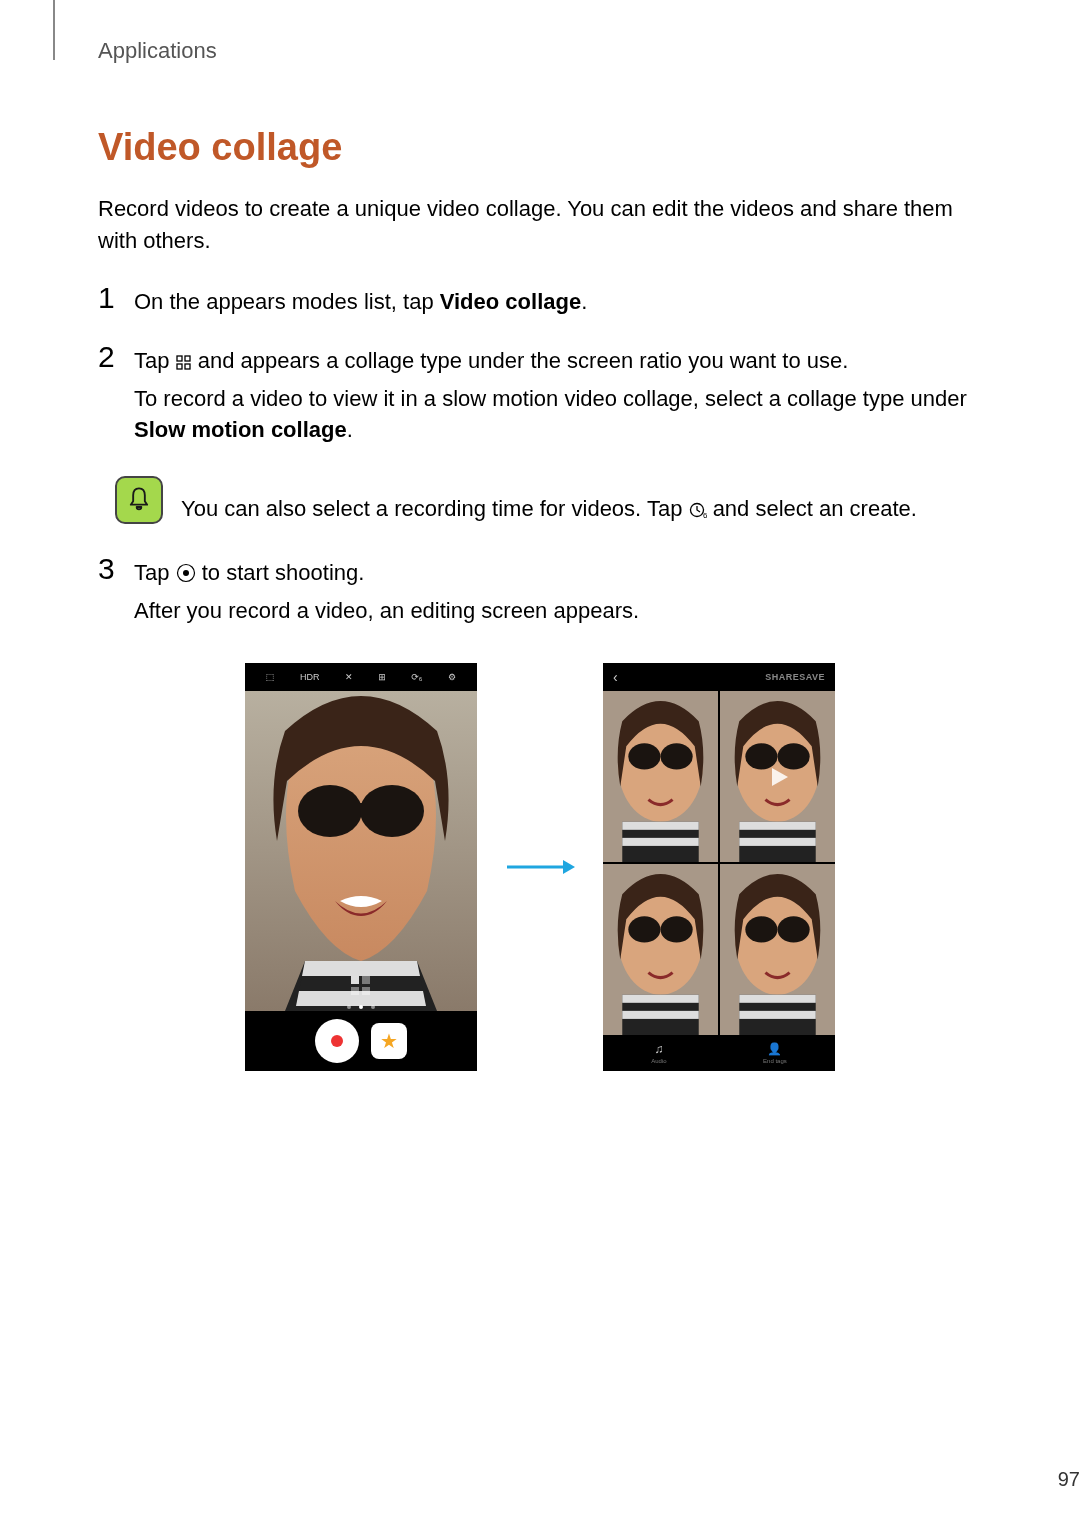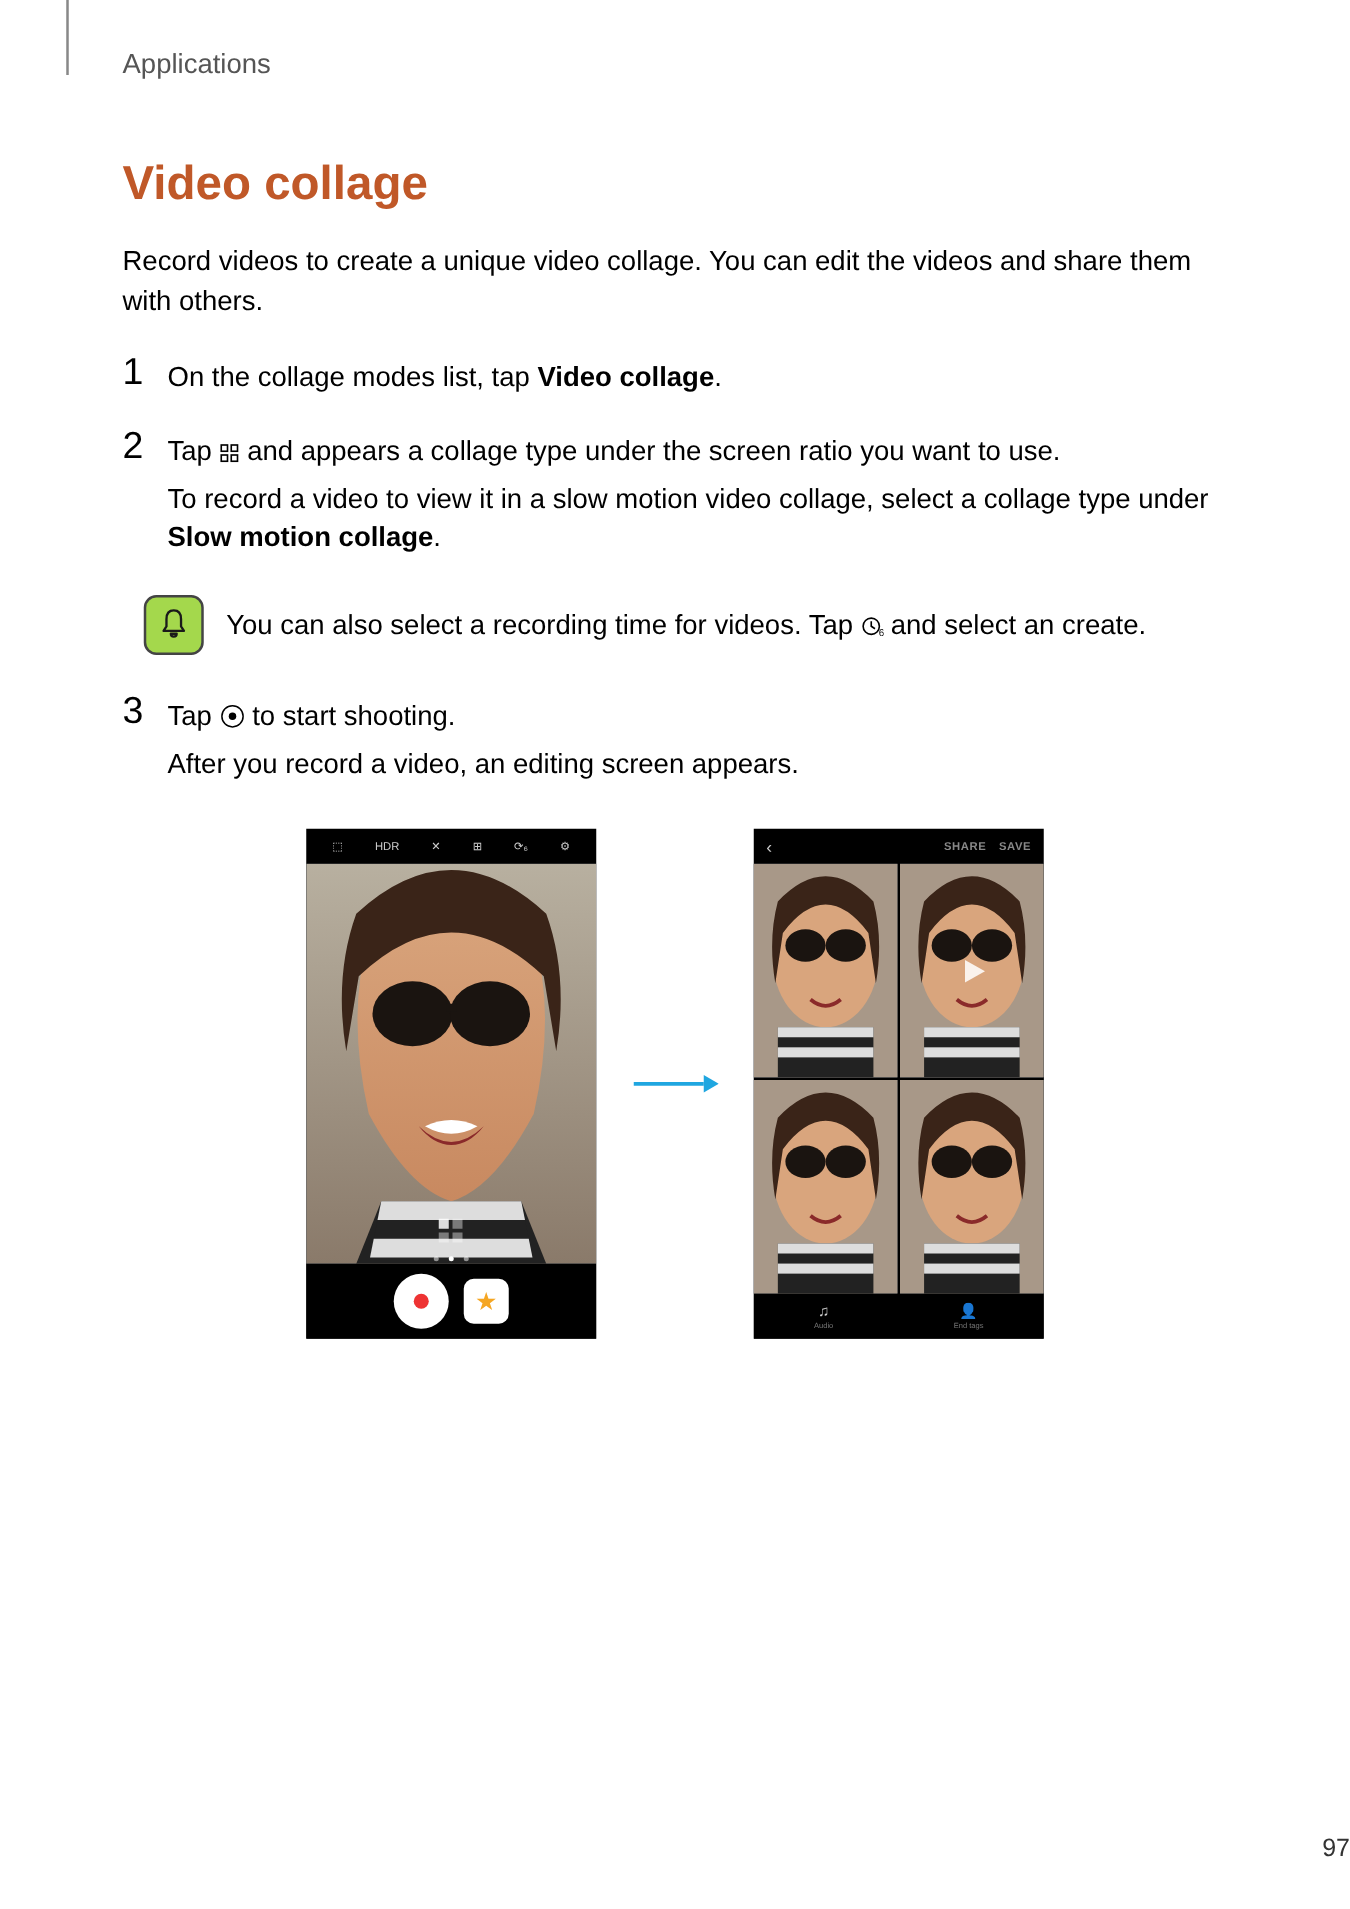--- a/index.html
+++ b/index.html
@@ -59,21 +59,21 @@
       padding-top: 3px;
     }
     .step-body p { margin-bottom: 6px; }
     .bold { font-weight: bold; }
     .inline-icon {
       display: inline-block;
       vertical-align: -3px;
     }
     .note-row {
       display: flex;
-      align-items: center;
+      align-items: flex-end;
       margin: 24px 0 30px 0;
       padding-left: 17px;
     }
     .note-icon-box {
       width: 48px;
       height: 48px;
       border: 2px solid #444;
       border-radius: 10px;
       background: #a4d84c;
       display: flex;
@@ -160,21 +160,21 @@
       font-size: 20px;
     }
     .topbar-right {
       height: 28px;
       display: flex;
       align-items: center;
       justify-content: space-between;
       padding: 0 10px;
     }
     .topbar-right .back { color: #ccc; font-size: 14px; }
-    .topbar-right .right-btns { display: flex; gap: 10px; }
+    .topbar-right .right-btns { display: flex; }
     .topbar-right .right-btns span { color: #888; font-size: 9px; font-weight: bold; letter-spacing: 0.5px; }
     .grid-area {
       position: absolute;
       left: 0; right: 0;
       top: 28px;
       bottom: 36px;
       display: grid;
       grid-template-columns: 1fr 1fr;
       grid-template-rows: 1fr 1fr;
       gap: 2px;
@@ -227,21 +227,21 @@
   <div class="breadcrumb">Applications</div>
 
   <h2 class="section-title">Video collage</h2>
 
   <p class="intro">Record videos to create a unique video collage. You can edit the videos and share them with others.</p>
 
   <div class="step-row">
     <div class="step-num">1</div>
     <div class="step-body">
       <p>
-        <span>On the collage modes list, tap </span><span class="bold">Video collage</span><span>.</span>
+        <span>On the appears modes list, tap </span><span class="bold">Video collage</span><span>.</span>
       </p>
     </div>
   </div>
 
   <div class="step-row">
     <div class="step-num">2</div>
     <div class="step-body">
       <p>
         <span>Tap </span><svg class="inline-icon" width="16" height="16" viewBox="0 0 16 16">
             <rect x="1" y="1" width="5" height="5" fill="none" stroke="#000" stroke-width="1.3"></rect>

